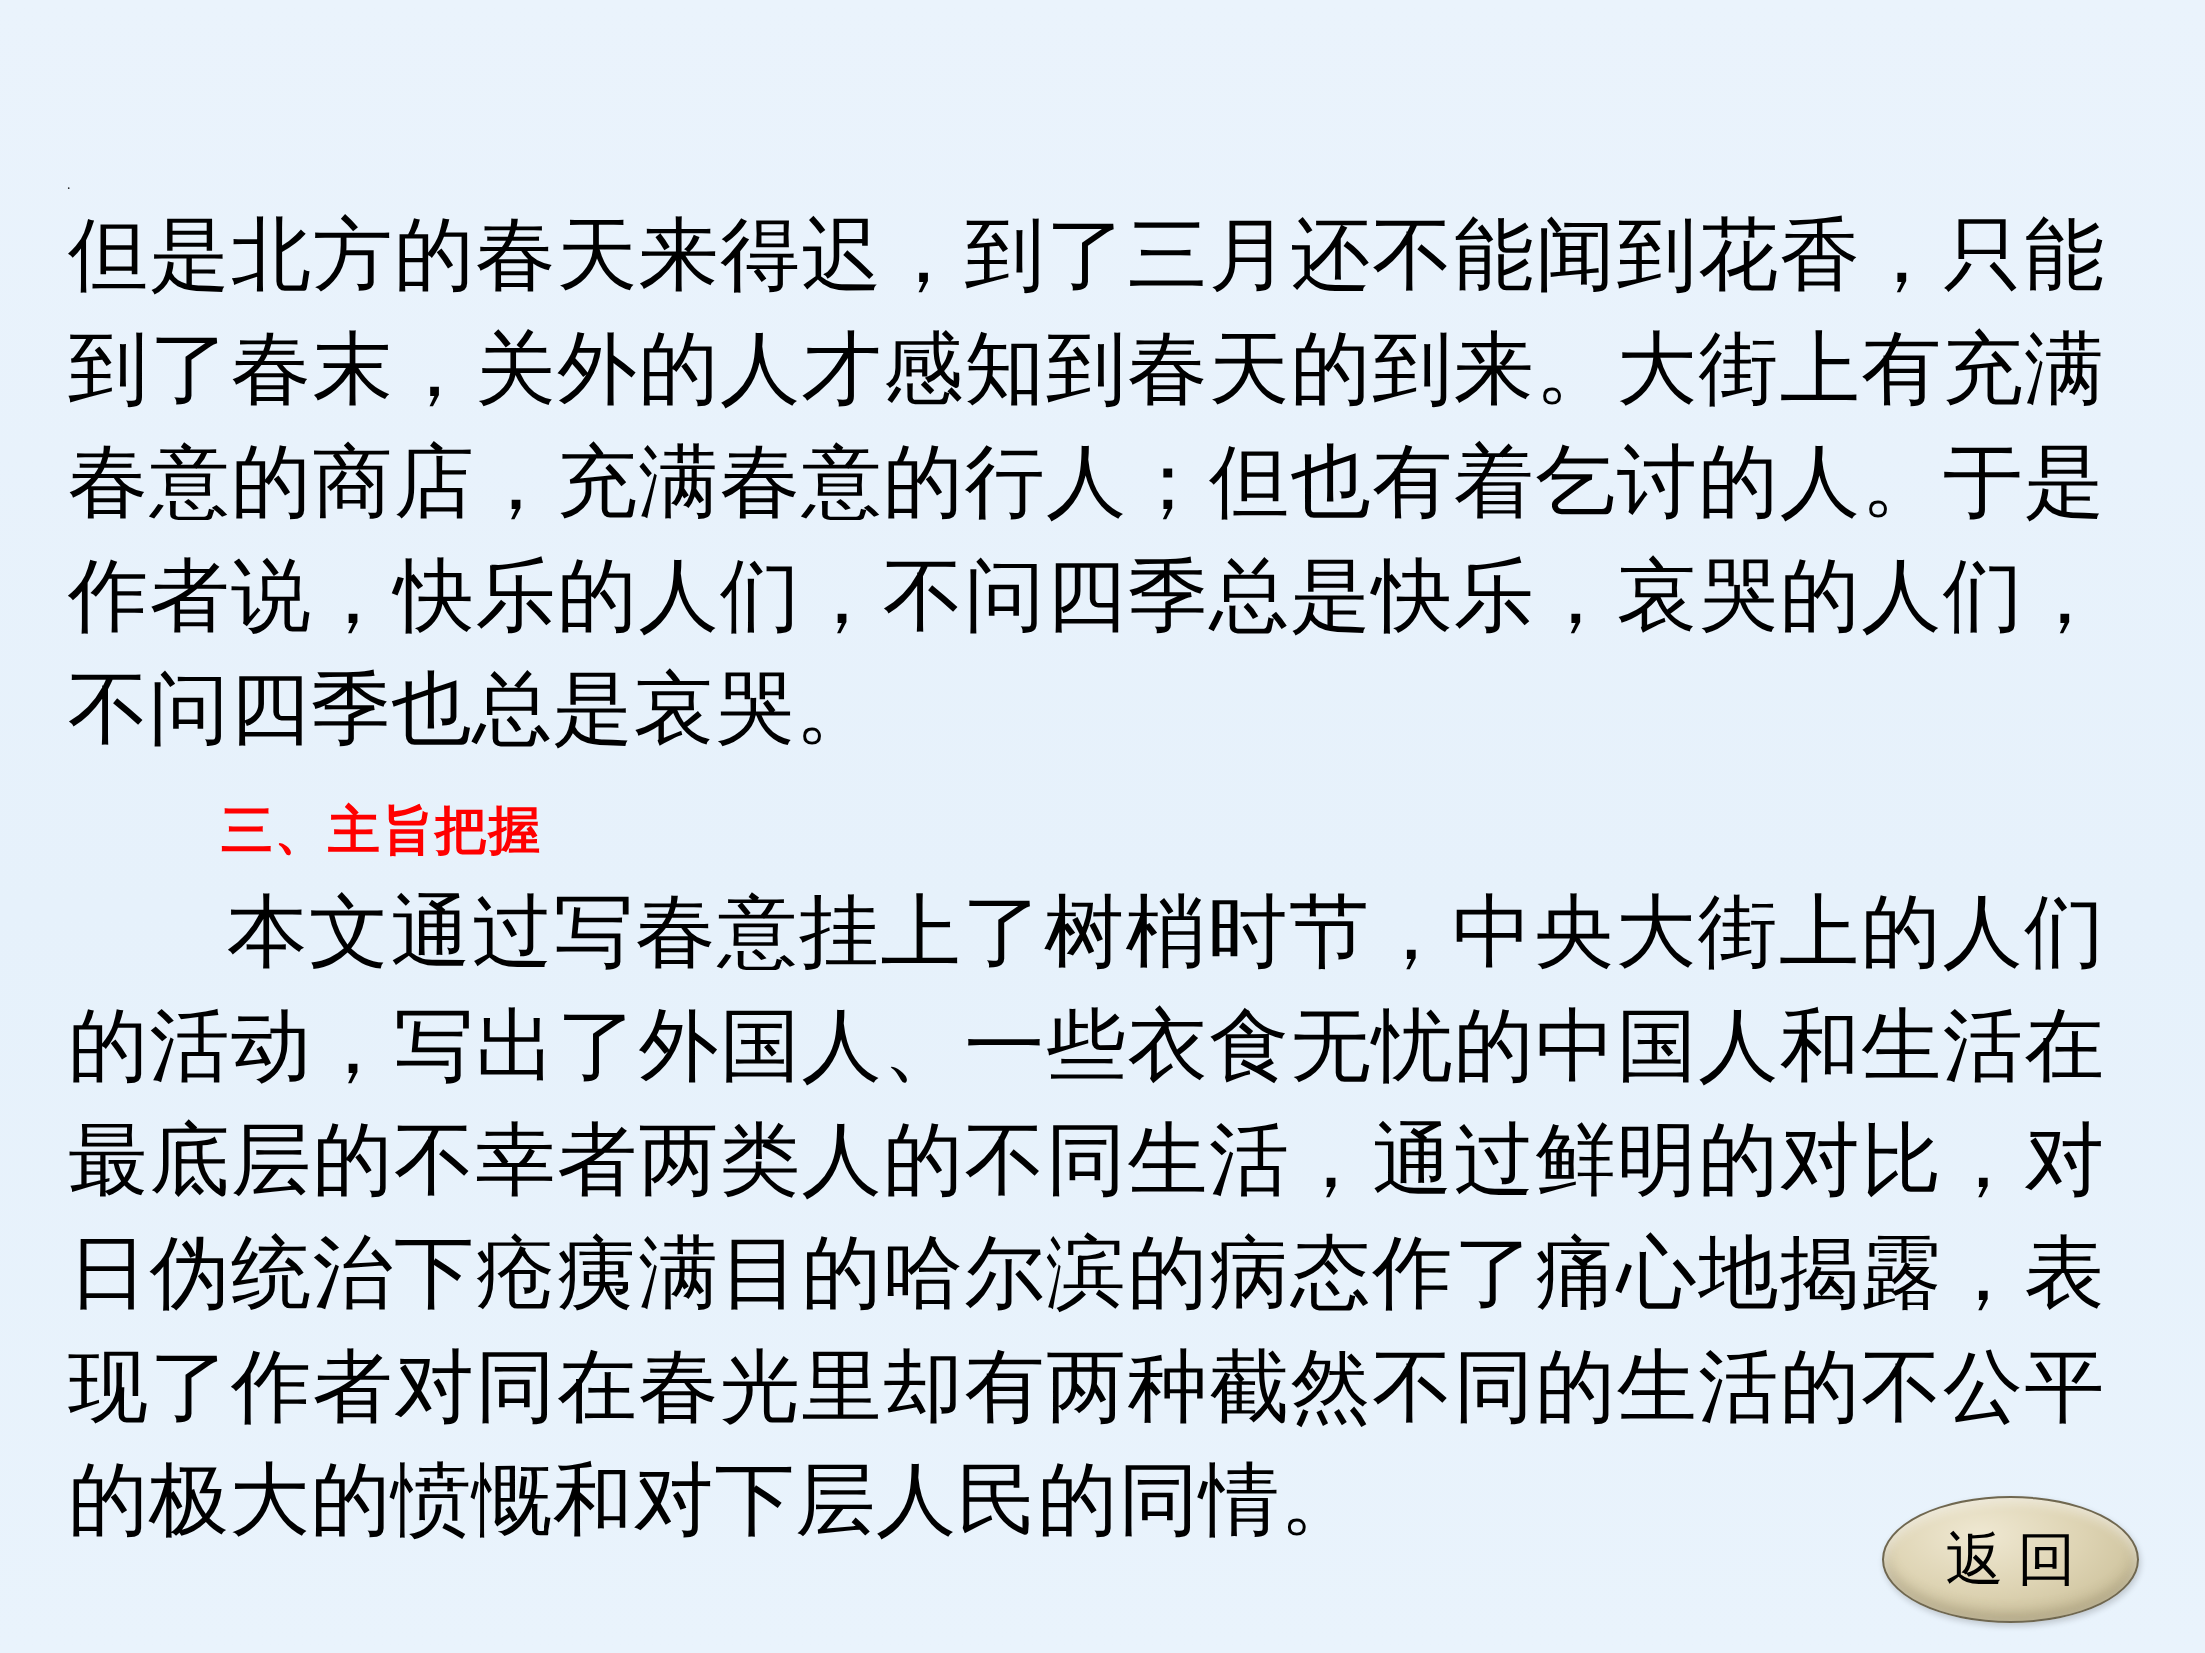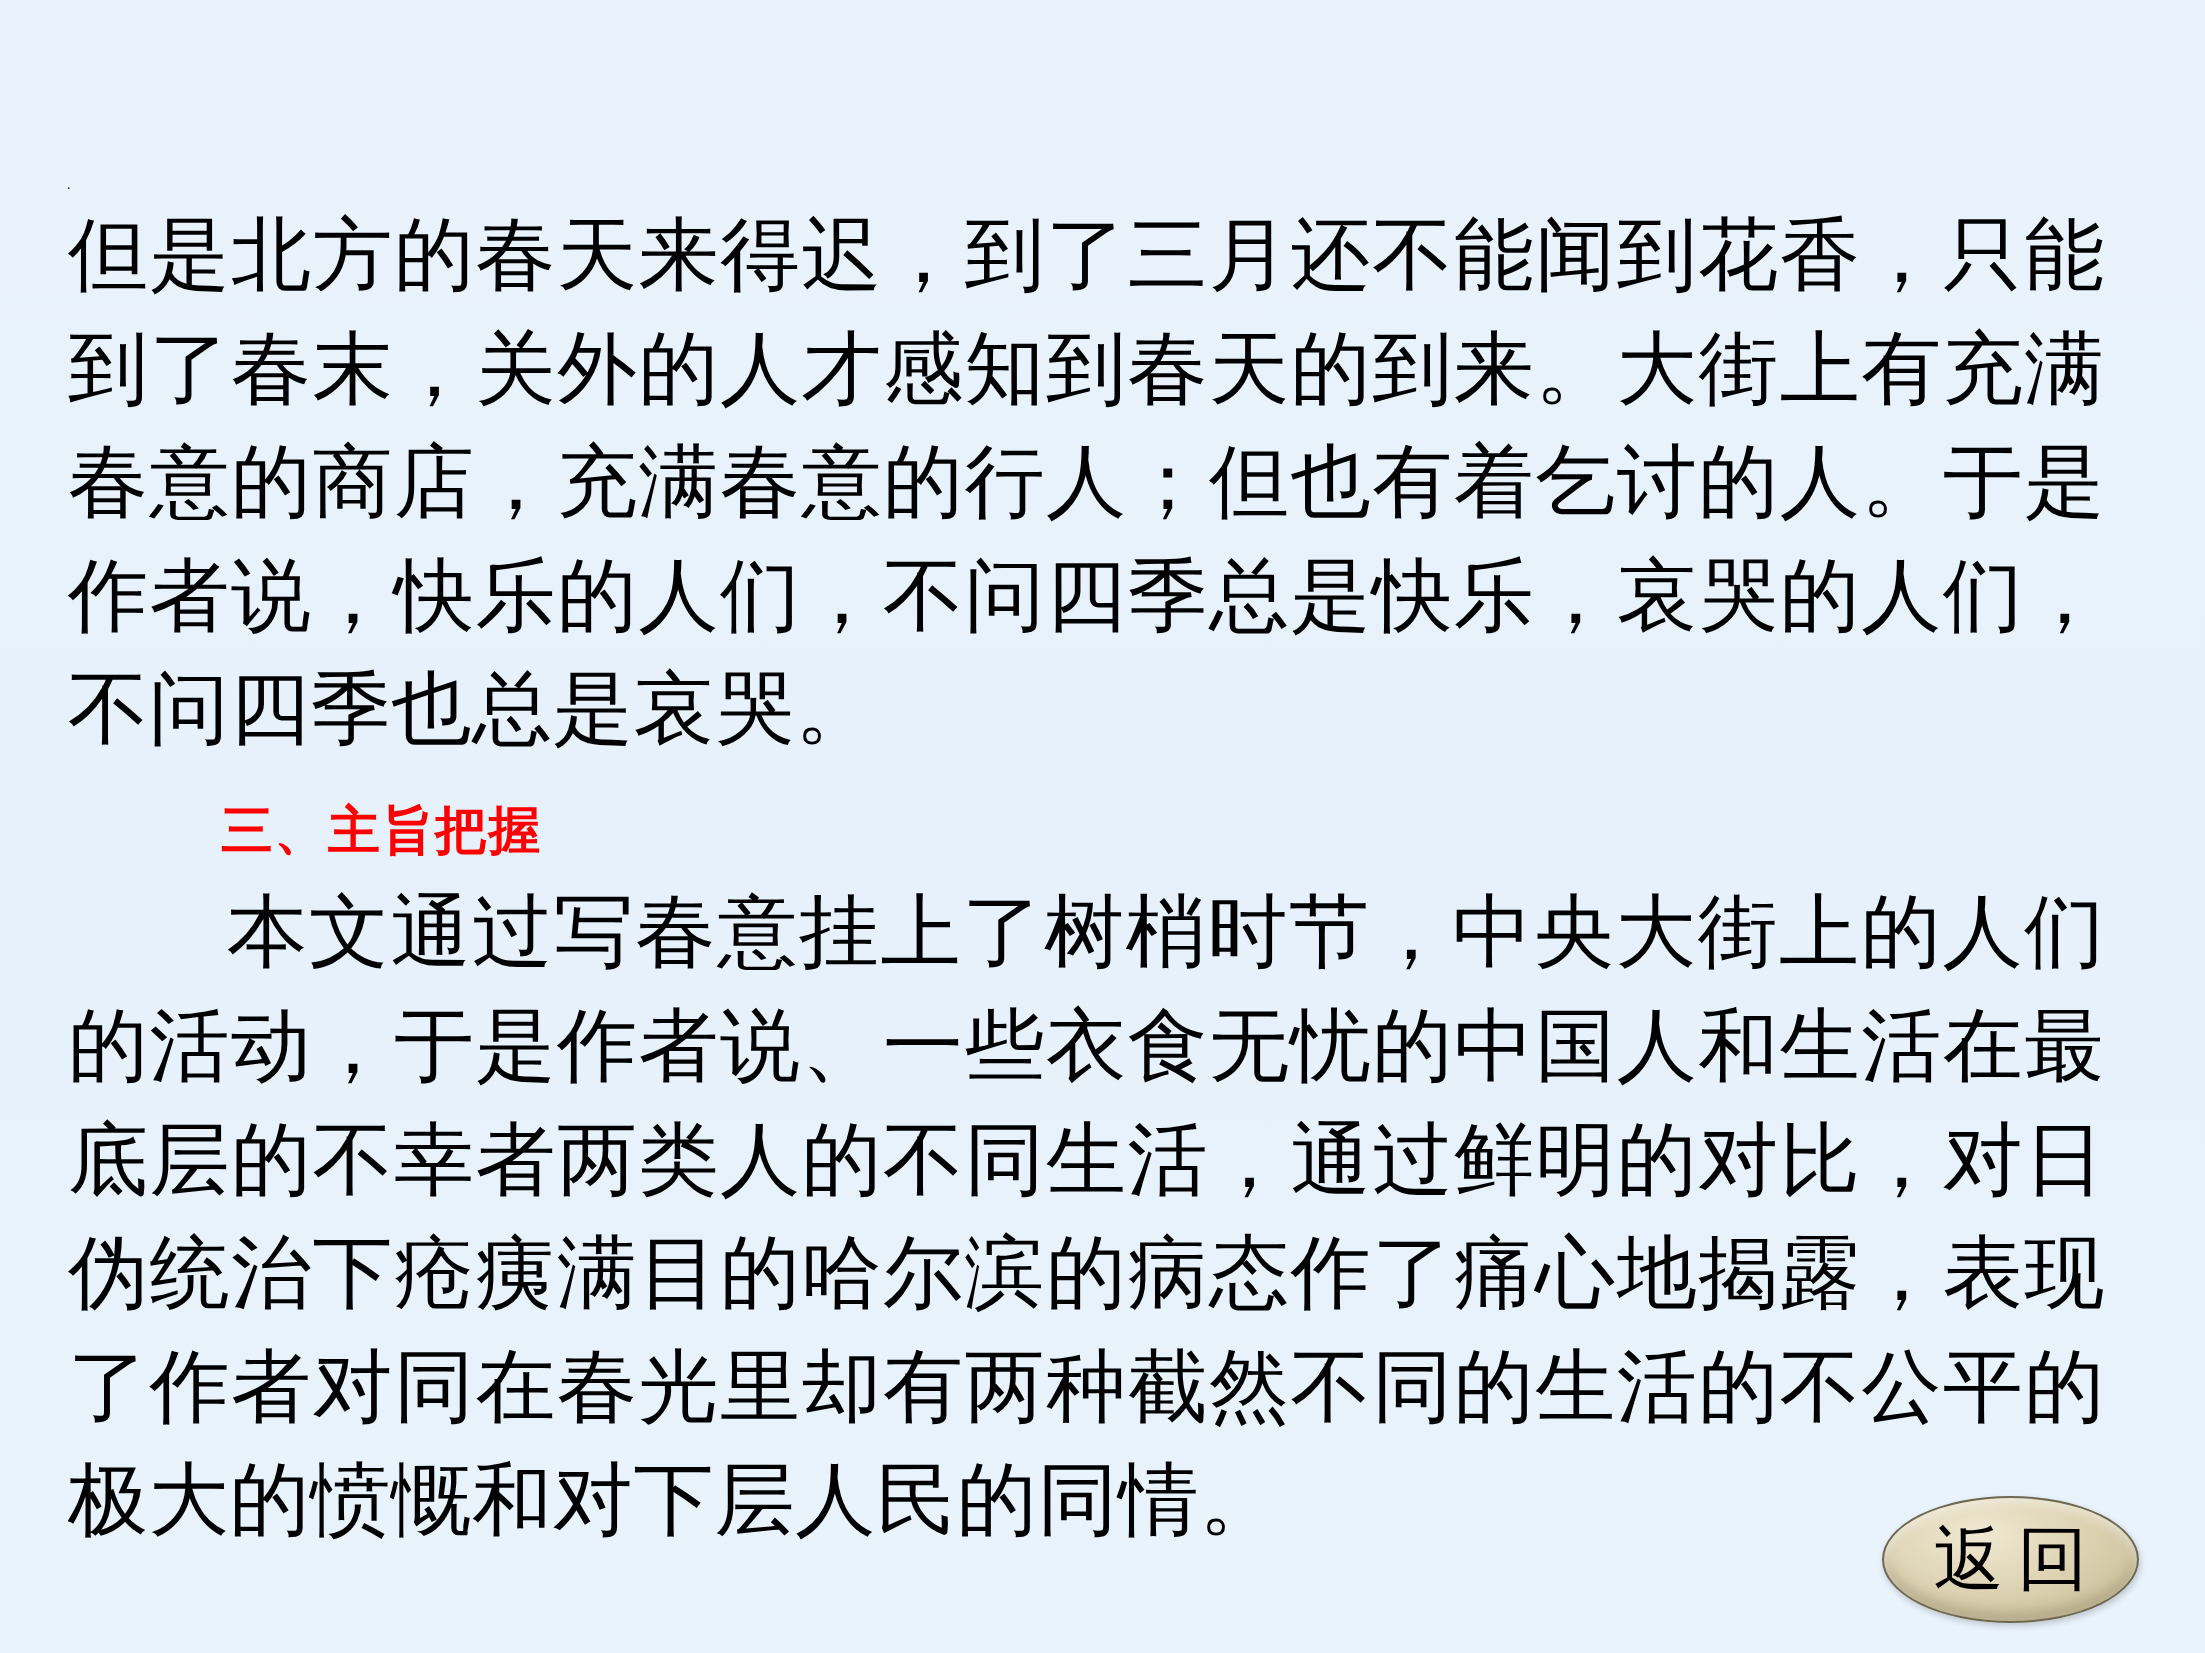--- a/index.html
+++ b/index.html
@@ -66,41 +66,41 @@
     height: 123px;
     border-radius: 50% / 50%;
     background: radial-gradient(ellipse at 38% 30%, #efe8d2 0%, #ded4b4 45%, #cfc49f 75%, #b9ad85 100%);
     border: 2.3px solid #6f6750;
     box-shadow: inset 0 4.6px 10.7px rgba(255,255,255,0.55), inset 0 -7.7px 13.8px rgba(90,80,55,0.28), 1.5px 3.1px 6.1px rgba(0,0,0,0.18);
     display: flex;
     align-items: center;
     justify-content: center;
   }
   .return-btn span {
-    font-size: 70px;
+    font-size: 58px;
     color: #000;
     letter-spacing: 13.8px;
     text-indent: 13.8px;
     font-family: Liberation Sans, sans-serif;
   }
 </style>
 </head>
 <body>
 
 <div class="slide">
 
   <div class="tiny-mark">.</div>
 
   <div class="content">
 
     <p class="para para-body">但是北方的春天来得迟，到了三月还不能闻到花香，只能到了春末，关外的人才感知到春天的到来。大街上有充满春意的商店，充满春意的行人；但也有着乞讨的人。于是作者说，快乐的人们，不问四季总是快乐，哀哭的人们，不问四季也总是哀哭。</p>
 
     <h2 class="section-head">三、主旨把握</h2>
 
-    <p class="para para-body para-indent">本文通过写春意挂上了树梢时节，中央大街上的人们的活动，于是作者说、一些衣食无忧的中国人和生活在最底层的不幸者两类人的不同生活，通过鲜明的对比，对日伪统治下疮痍满目的哈尔滨的病态作了痛心地揭露，表现了作者对同在春光里却有两种截然不同的生活的不公平的极大的愤慨和对下层人民的同情。</p>
+    <p class="para para-body para-indent">本文通过写春意挂上了树梢时节，中央大街上的人们的活动，写出了外国人、一些衣食无忧的中国人和生活在最底层的不幸者两类人的不同生活，通过鲜明的对比，对日伪统治下疮痍满目的哈尔滨的病态作了痛心地揭露，表现了作者对同在春光里却有两种截然不同的生活的不公平的极大的愤慨和对下层人民的同情。</p>
 
   </div>
 
   <div class="return-btn">
     <span>返回</span>
   </div>
 
 </div>
 
 

